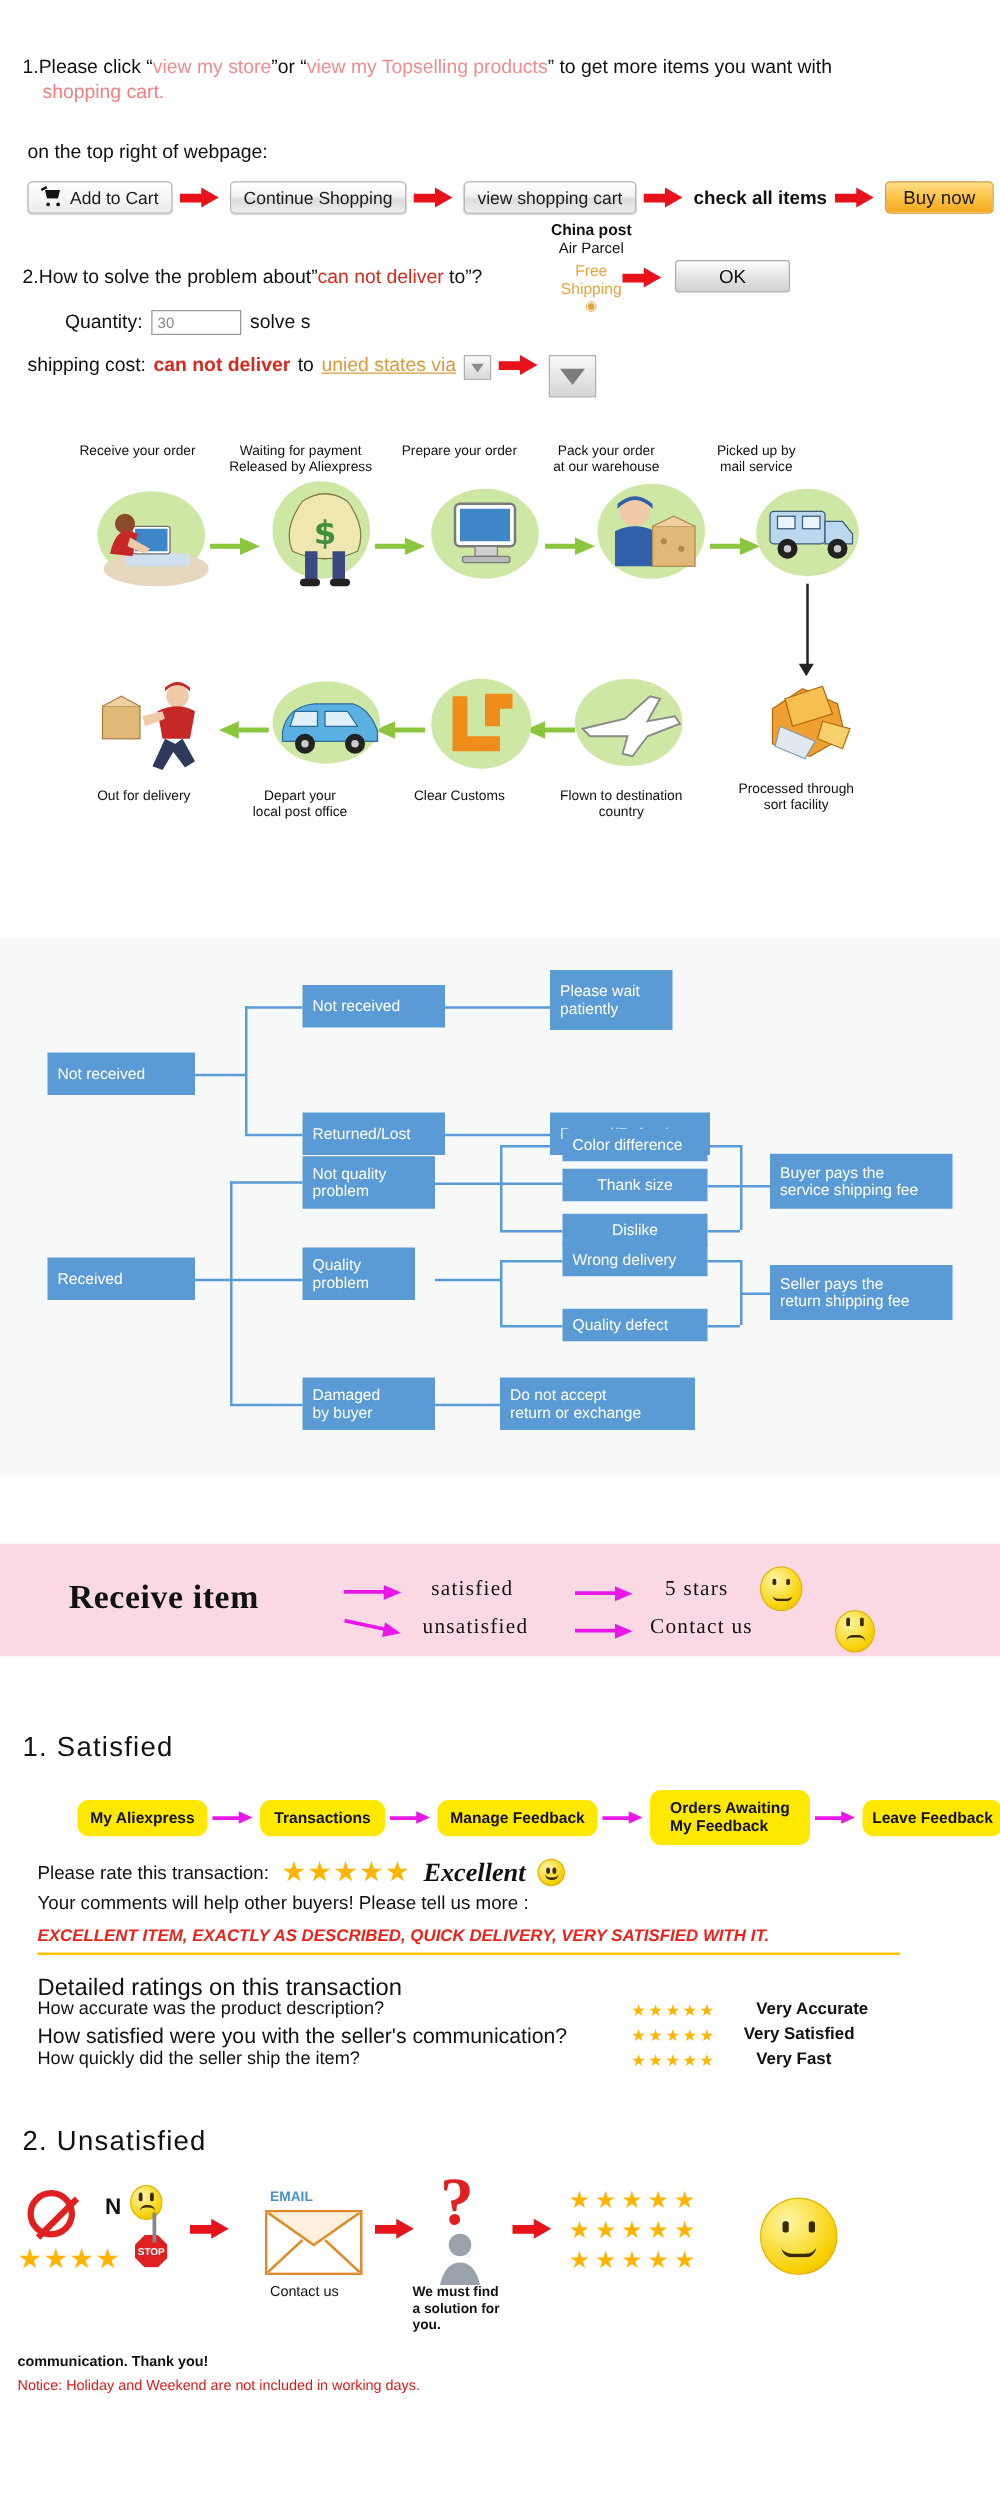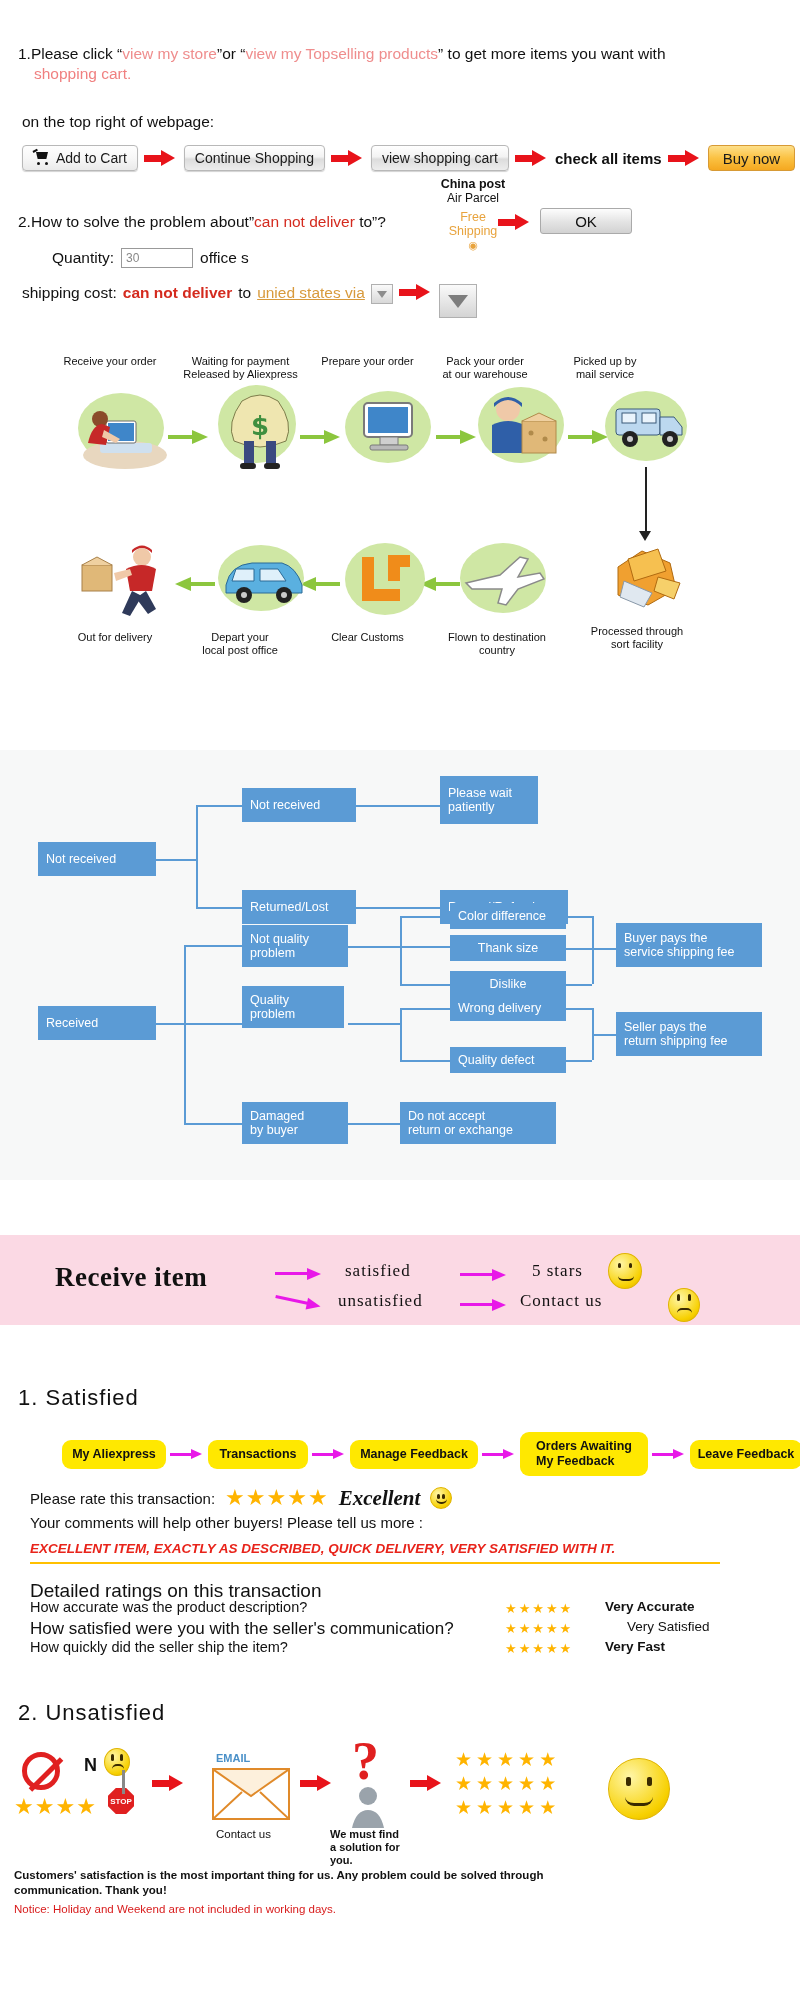--- a/index.html
+++ b/index.html
@@ -202,21 +202,21 @@
   </div>
 
   <div>
     <div class="s2-title">
       <span>2.How to solve the problem about”</span><span class="red">can not deliver</span><span> to”?</span>
     </div>
 
     <div class="s2-qty">
       <span>Quantity:</span>
       <span class="qtybox">30</span>
-      <span>office s</span>
+      <span>solve s</span>
     </div>
 
     <div class="s2-ship">
       <span>shipping cost:</span>
         <span class="red b">can not deliver</span>
         <span> to </span>
         <span class="uline">unied states via</span>
       <span class="selbtn-sm">
           <span class="tri"></span>
         </span>
@@ -449,21 +449,21 @@
     <div class="bbox" style="left:450px; top:221px; width:116px; height:26px; justify-content:center;">Dislike</div>
 
     <div class="bline h" style="left:566px; top:166px; width:26px;"></div>
     <div class="bline h" style="left:566px; top:198px; width:26px;"></div>
     <div class="bline h" style="left:566px; top:234px; width:26px;"></div>
     <div class="bline v" style="left:592px; top:166px; height:68px;"></div>
     <div class="bline h" style="left:592px; top:198px; width:24px;"></div>
     <div class="bbox" style="left:616px; top:173px; width:146px; height:44px; white-space:pre-line;">Buyer pays the
 service shipping fee</div>
 
-    <div class="bbox" style="left:242px; top:236px; width:102px; height:42px; white-space:pre-line;">Quality
+    <div class="bbox" style="left:242px; top:248px; width:90px; height:42px; white-space:pre-line;">Quality
 problem</div>
     <div class="bline h" style="left:348px; top:273px; width:52px;"></div>
     <div class="bline v" style="left:400px; top:258px; height:52px;"></div>
     <div class="bline h" style="left:400px; top:258px; width:50px;"></div>
     <div class="bline h" style="left:400px; top:310px; width:50px;"></div>
 
     <div class="bbox" style="left:450px; top:245px; width:116px; height:26px;">Wrong delivery</div>
     <div class="bbox" style="left:450px; top:297px; width:116px; height:26px;">Quality defect</div>
 
     <div class="bline h" style="left:566px; top:258px; width:26px;"></div>
@@ -561,21 +561,21 @@
   <div class="goldrule" style="position:absolute; left:30px; top:1562px; width:690px;"></div>
 
   <div style="position:absolute; left:30px; top:1580px; font-size:19px;">Detailed ratings on this transaction</div>
 
   <div style="position:absolute; left:30px; top:1599px; font-size:14.5px;">How accurate was the product description?</div>
   <div class="stars-sm" style="position:absolute; left:505px; top:1601px; letter-spacing:2px;">★★★★★</div>
   <div style="position:absolute; left:605px; top:1599px; font-size:13.5px; font-weight:bold;">Very Accurate</div>
 
   <div style="position:absolute; left:30px; top:1619px; font-size:17px;">How satisfied were you with the seller's communication?</div>
   <div class="stars-sm" style="position:absolute; left:505px; top:1621px; letter-spacing:2px;">★★★★★</div>
-  <div style="position:absolute; left:627px; top:1619px; font-size:13.5px; font-weight:normal;">Very Satisfied</div>
+  <div style="position:absolute; left:595px; top:1619px; font-size:13.5px; font-weight:bold;">Very Satisfied</div>
 
   <div style="position:absolute; left:30px; top:1639px; font-size:14.5px;">How quickly did the seller ship the item?</div>
   <div class="stars-sm" style="position:absolute; left:505px; top:1641px; letter-spacing:2px;">★★★★★</div>
   <div style="position:absolute; left:605px; top:1639px; font-size:13.5px; font-weight:bold;">Very Fast</div>
 
   <div class="h2" style="left:18px; top:1700px;">2. Unsatisfied</div>
 
   <div class="ring" style="left:22px; top:1752px;"></div>
   <div class="stars-sm" style="position:absolute; left:14px; top:1794px; font-size:22px; letter-spacing:1px;">★★★★</div>
   <div style="position:absolute; left:84px; top:1755px; font-size:18px; font-weight:bold;">N</div>
@@ -628,17 +628,16 @@
   <div class="stars-sm" style="position:absolute; left:455px; top:1748px; font-size:19px; letter-spacing:4px;">★★★★★</div>
   <div class="stars-sm" style="position:absolute; left:455px; top:1772px; font-size:19px; letter-spacing:4px;">★★★★★</div>
   <div class="stars-sm" style="position:absolute; left:455px; top:1796px; font-size:19px; letter-spacing:4px;">★★★★★</div>
 
   <div class="smiley" style="position:absolute; left:608px; top:1758px; width:62px; height:62px;">
     <i class="l" style="left:17px; top:18px; width:5px; height:9px;"></i>
     <i class="r" style="right:17px; top:18px; width:5px; height:9px;"></i>
     <u style="left:16px; bottom:13px; width:28px; height:11px; border-bottom-width:3px;"></u>
   </div>
 
-  <div class="footnote" style="position:absolute; left:14px; top:1868px;">Customers' satisfaction is the most important thing for us. Any problem could be solved through</div>
   <div class="footnote" style="position:absolute; left:14px; top:1883px;">communication. Thank you!</div>
   <div class="footnote2" style="position:absolute; left:14px; top:1903px;">Notice: Holiday and Weekend are not included in working days.</div>
 
 </div>
 
 </body></html>

